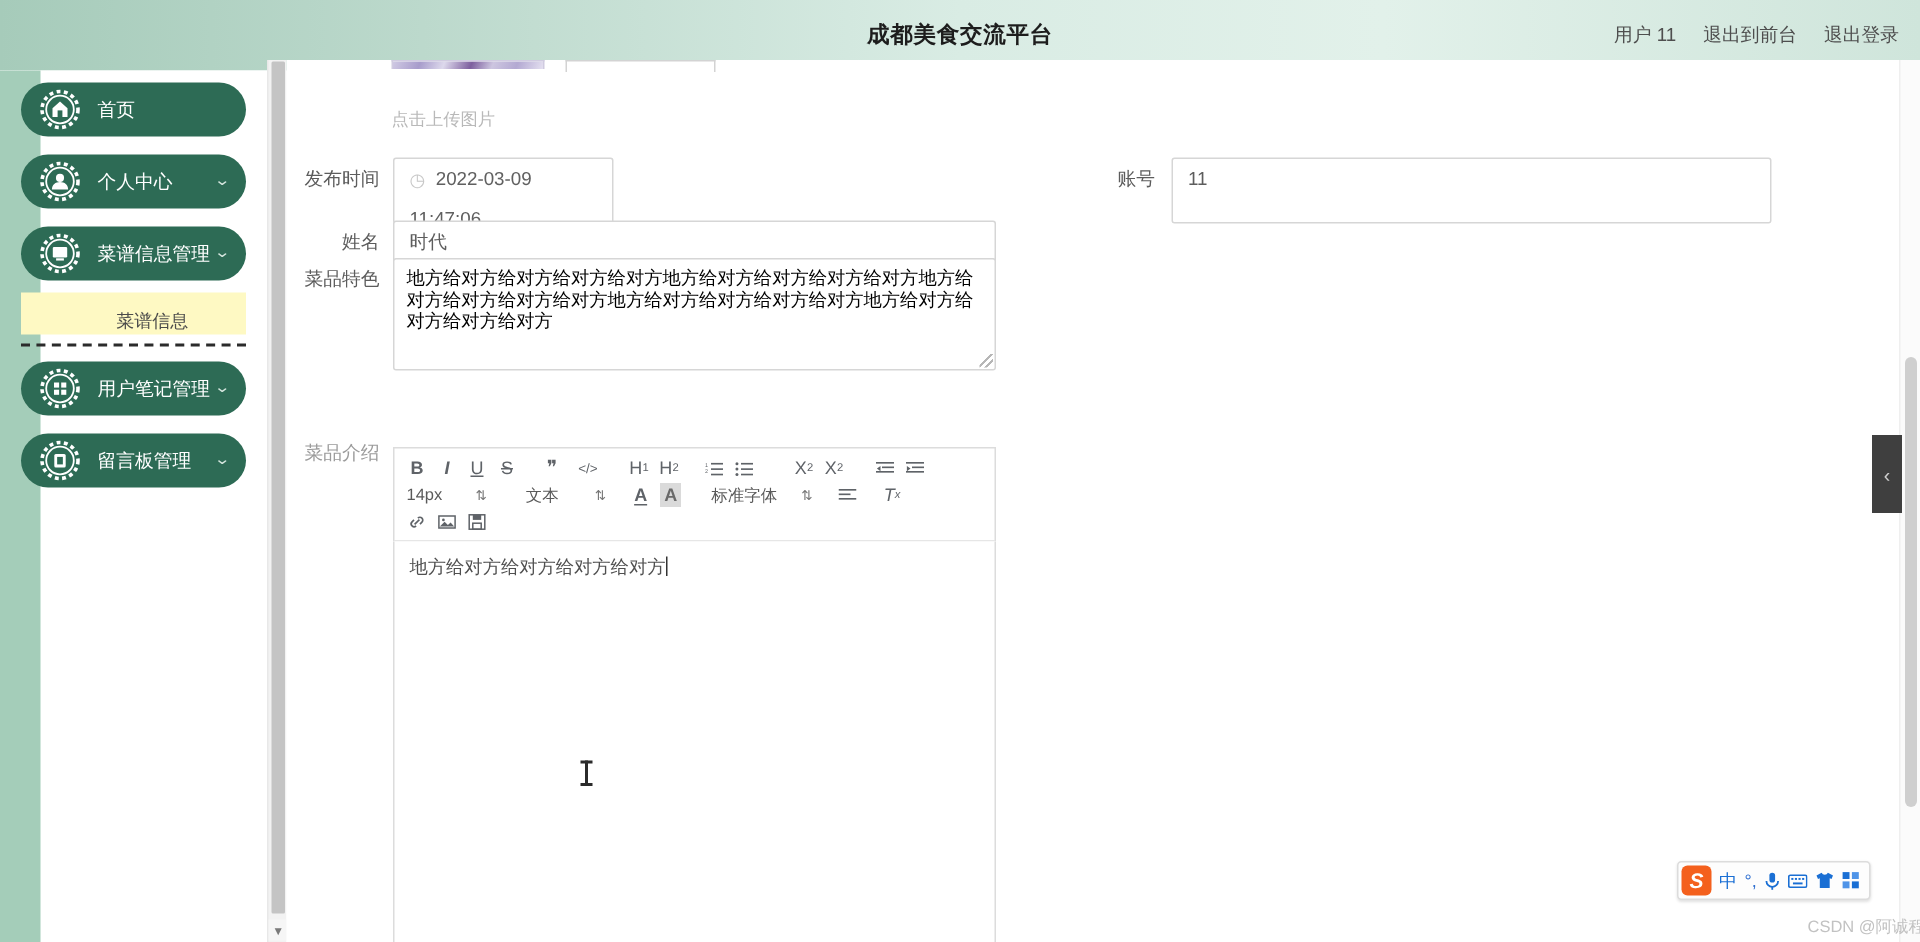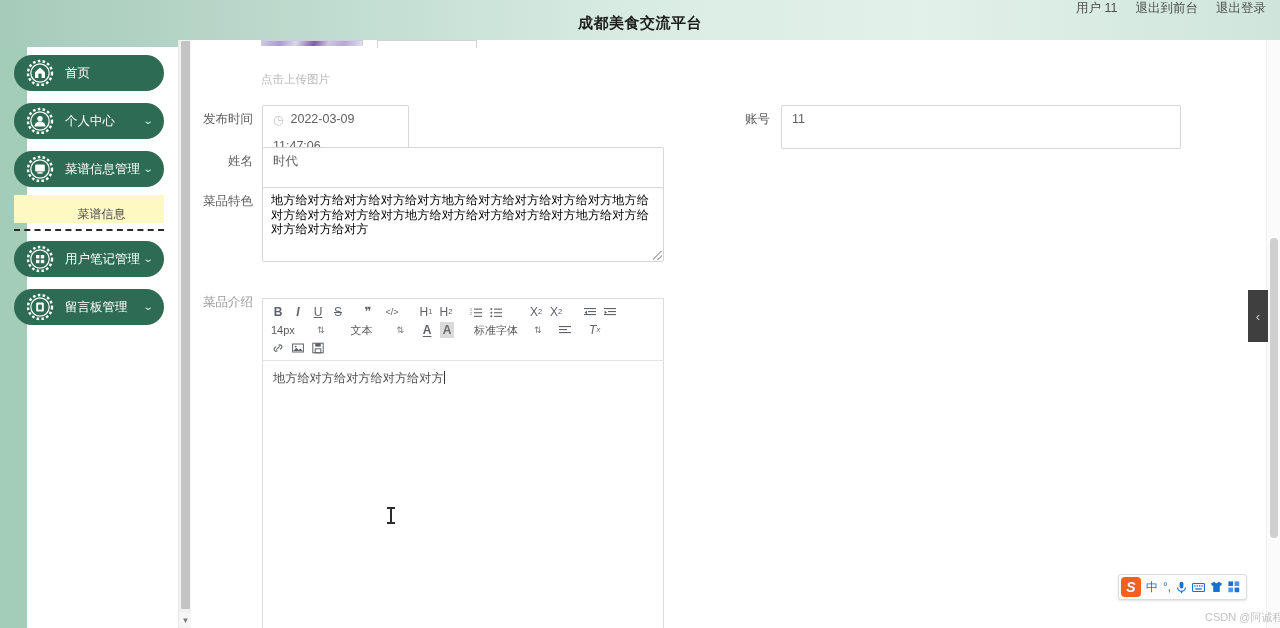--- a/index.html
+++ b/index.html
@@ -17,21 +17,21 @@
     position: absolute; top: 0; left: 0; width: 1280px; height: 47px;
     background: linear-gradient(90deg, #a6cbba 0%, #bcd9cc 22%, #d9ece4 50%, #e2f1ea 72%, #cfe5db 100%);
     display: flex; align-items: center;
   }
   .header-title {
     position: absolute; left: 0; right: 0; text-align: center;
     font-size: 15px; font-weight: bold; color: #1d1d1d; letter-spacing: .5px;
   }
   .header-right {
     position: absolute; right: 14px; top: 0; height: 47px;
-    display: flex; gap: 18px;
+    display: flex; align-items: center; gap: 18px;
     font-size: 12.5px; color: #4e4e4e;
   }
   .header-right span { cursor: pointer; white-space: nowrap; }
 
   
   .sidebar {
     position: absolute; top: 47px; left: 0; width: 178px; height: 581px;
     background: #ffffff;
   }
   .sidebar-strip {
@@ -318,21 +318,21 @@
     <div class="form-row" style="left:549px; top:65px;">
       <div class="form-label" style="width:30px;">账号</div>
       <div class="field" style="margin-left:11px; width:400px;"><span>11</span></div>
     </div>
 
     <div class="form-row" style="left:0; top:107px;">
       <div class="form-label" style="width:62px;">姓名</div>
       <div class="field" style="margin-left:9px; width:402px;"><span>时代</span></div>
     </div>
 
-    <div class="form-row" style="left:0; top:147px;justify-content:center;">
+    <div class="form-row" style="left:0; top:132px;justify-content:center;">
       <div class="form-label" style="width:62px;">菜品特色</div>
       <div class="ta" style="margin-left:9px;">
         <span>地方给对方给对方给对方给对方地方给对方给对方给对方给对方地方给对方给对方给对方给对方地方给对方给对方给对方给对方地方给对方给对方给对方给对方</span>
         <span class="grip"></span>
       </div>
     </div>
 
     <div class="form-label muted" style="position:absolute; left:0; top:248px; width:62px;">菜品介绍</div>
   </div>
 

